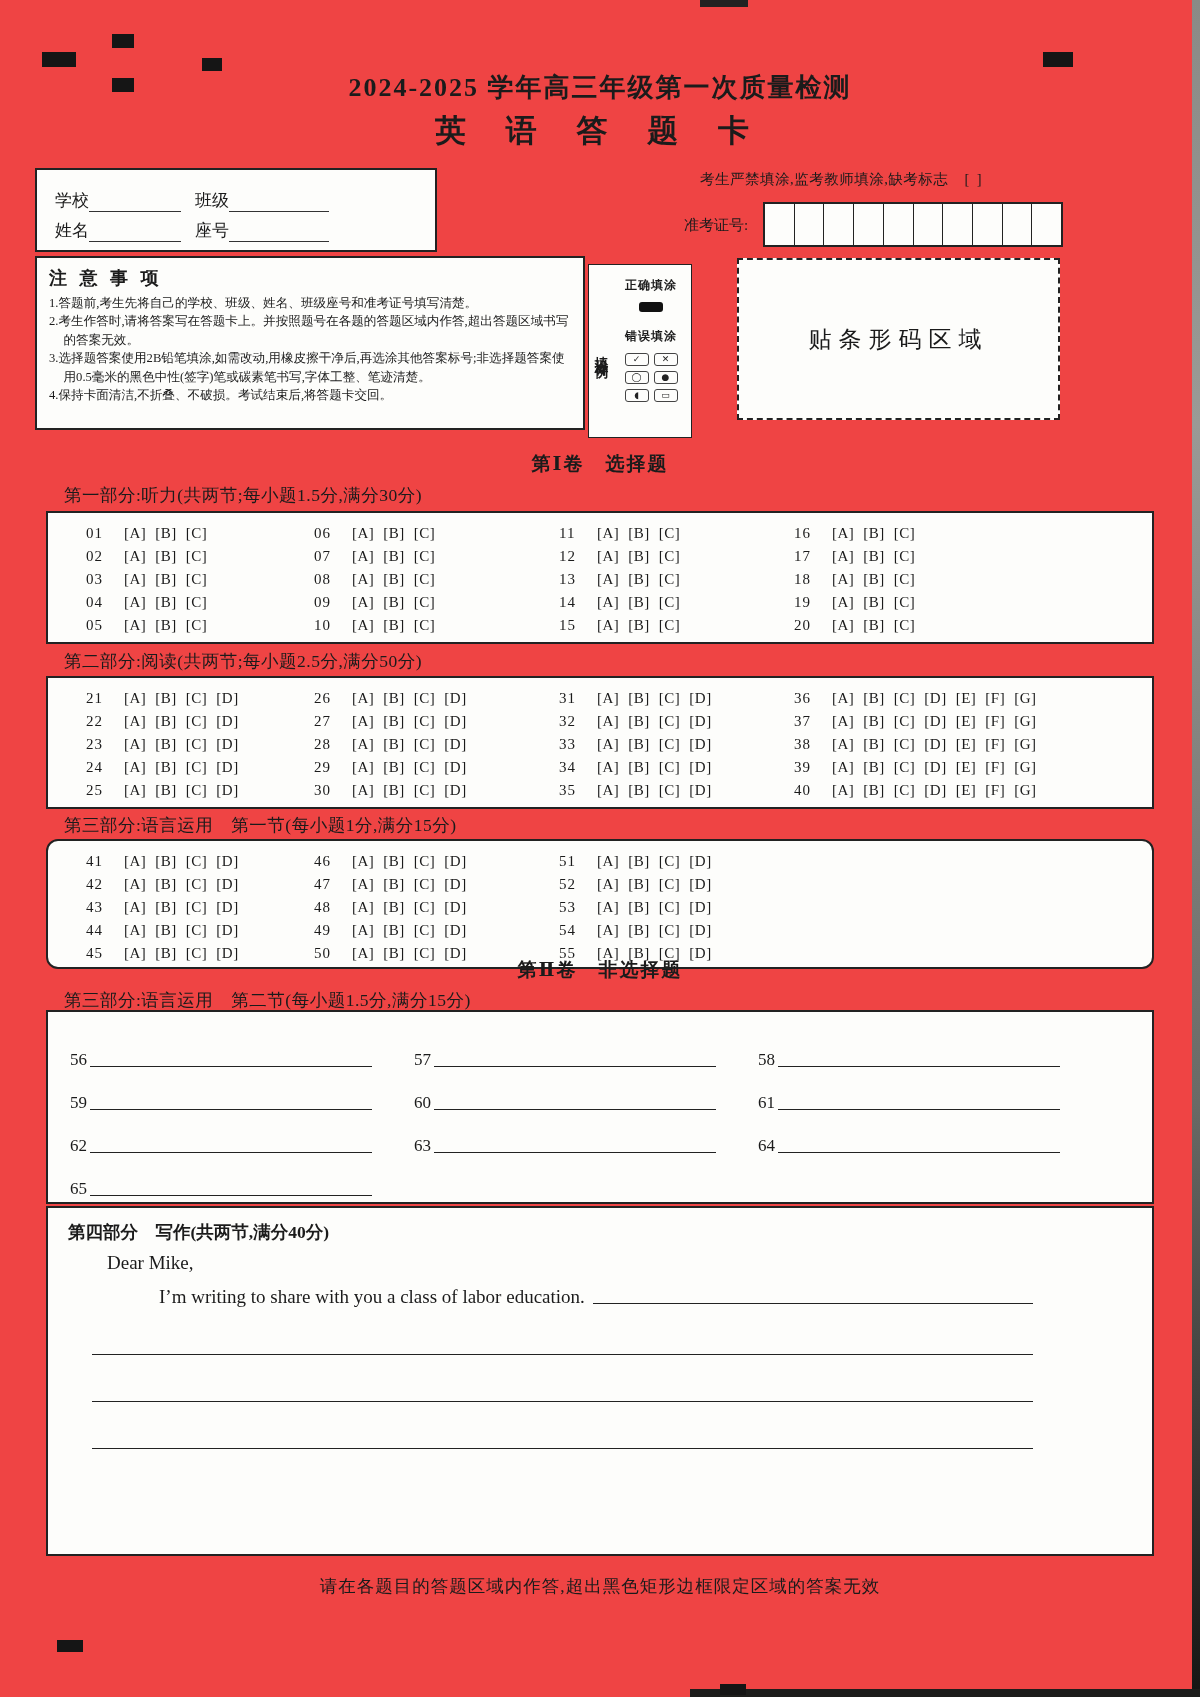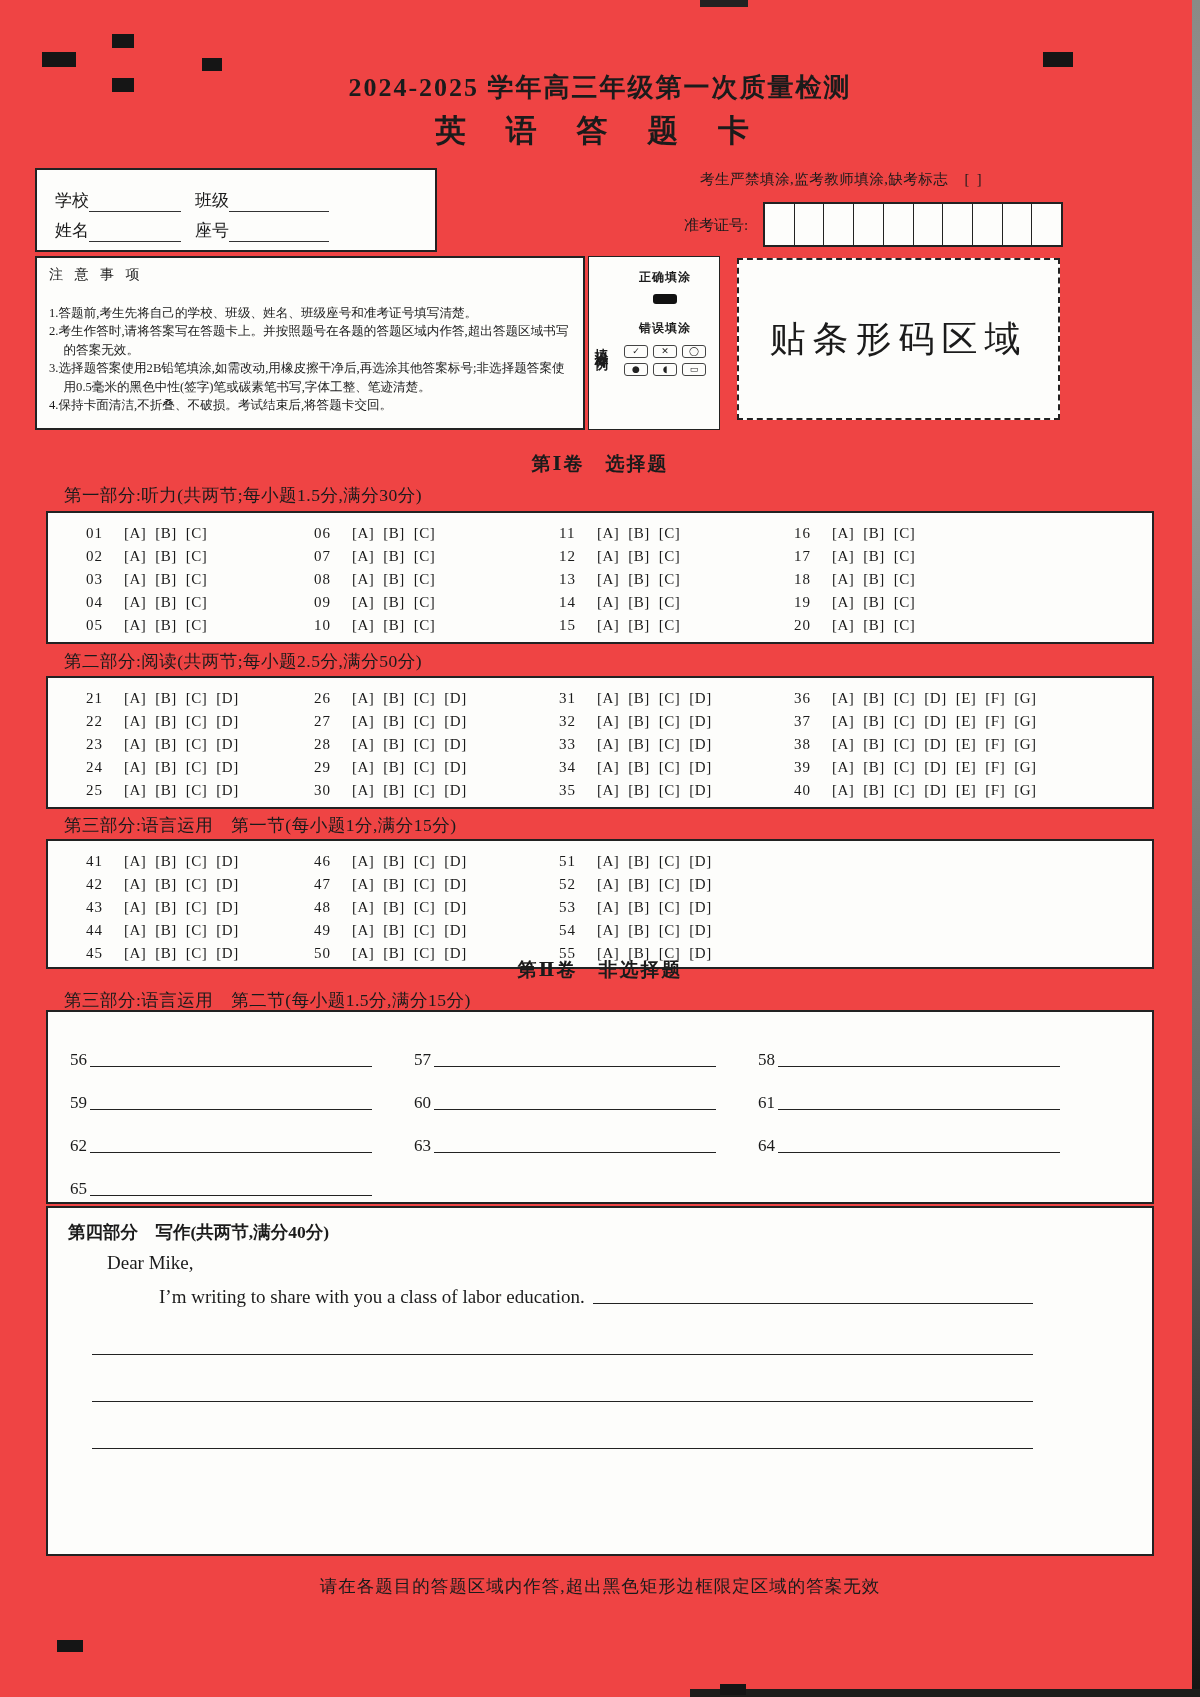--- a/index.html
+++ b/index.html
@@ -32,55 +32,55 @@
   
   .warn-row { left:700px; top:170px; font-size:14.5px; letter-spacing:0.5px; }
   .absent { margin-left:12px; letter-spacing:2px; }
   .ticket-label { left:684px; top:216px; font-size:15px; }
   .ticket-grid { left:763px; top:202px; width:300px; height:45px; display:flex; border:2px solid #222; box-sizing:border-box; background:#fdfdfb; }
   .ticket-cell { flex:1; border-left:1px solid #222; }
   .ticket-cell:first-child { border-left:none; }
 
   
   .notice-box { left:35px; top:256px; width:550px; height:174px; padding:8px 12px 6px 12px; }
-  .notice-title { font-size:14px; font-weight:normal; letter-spacing:4px; margin-bottom:20px; }
+  .notice-title { font-size:18px; font-weight:bold; letter-spacing:4px; margin-bottom:4px; }
   .notice-item { font-size:12.6px; line-height:1.46; padding-left:1.15em; text-indent:-1.15em; }
 
   
-  .sample-box { left:588px; top:256px; width:132px; height:174px; border:1.6px solid #222; box-sizing:border-box; display:flex; background:#fdfdfb; }
+  .sample-box { left:588px; top:264px; width:104px; height:174px; border:1.6px solid #222; box-sizing:border-box; display:flex; background:#fdfdfb; }
   .v-label { width:24px; display:flex; align-items:center; justify-content:center;
     writing-mode:vertical-rl; text-orientation:upright; font-weight:bold; font-size:13.5px; letter-spacing:3px; }
   .sample-right { flex:1; padding:12px 4px 6px 2px; text-align:center; font-size:12px; }
   .sample-label { font-weight:bold; letter-spacing:1px; }
   .correct-mark { width:24px; height:10px; background:#111; border-radius:3px; margin:8px auto 16px auto; }
   .wrong-marks { display:flex; flex-wrap:wrap; justify-content:center; gap:5px 5px; margin-top:8px; }
   .mark-box { width:22px; height:11px; border:1px solid #444; border-radius:3px;
     display:inline-flex; align-items:center; justify-content:center; font-size:9px; line-height:9px; color:#222;
     font-family:"DejaVu Sans",sans-serif; }
 
   
   .barcode-box { left:737px; top:258px; width:323px; height:162px; border:2.5px dashed #222; box-sizing:border-box;
     display:flex; align-items:center; justify-content:center; background:#fdfdfb; }
-  .barcode-text { font-size:36px; letter-spacing:7px; }
+  .barcode-text { font-size:23px; letter-spacing:7px; }
 
   
   .paper-heading { font-size:19px; font-weight:bold; letter-spacing:2px; }
   .sec-heading { font-size:17.5px; letter-spacing:0.5px; }
   .p1-heading { top:451px; }
   .s1-heading { left:64px; top:483px; }
   .s2-heading { left:64px; top:649px; }
   .s3-heading { left:64px; top:813px; }
   .p2-heading { top:957px; }
   .s4-heading { left:64px; top:988px; }
 
   
   .answer-box { left:46px; width:1108px; }
   .ab1 { top:511px; height:133px; }
   .ab2 { top:676px; height:133px; }
-  .ab3 { top:839px; height:130px; }
+  .ab3 { top:839px; height:130px;border-radius:12px; }
   .answer-grid { display:grid; grid-template-columns:228px 245px 235px 1fr; padding:9px 8px 8px 38px; }
   .answer-row { height:23px; line-height:23px; font-size:15px; white-space:nowrap; }
   .qnum { display:inline-block; min-width:24px; margin-right:14px; letter-spacing:1px; }
   .opt { margin-right:9px; letter-spacing:0.5px; }
 
   
   .blanks-box { left:46px; top:1010px; width:1108px; height:194px; padding:14px 0 0 22px; }
   .blank-grid { display:grid; grid-template-columns:302px 302px 302px; column-gap:42px; }
   .blank-cell { height:43px; display:flex; align-items:flex-end; }
   .blank-num { font-size:17px; margin-right:3px; line-height:1; padding-bottom:1px; }

